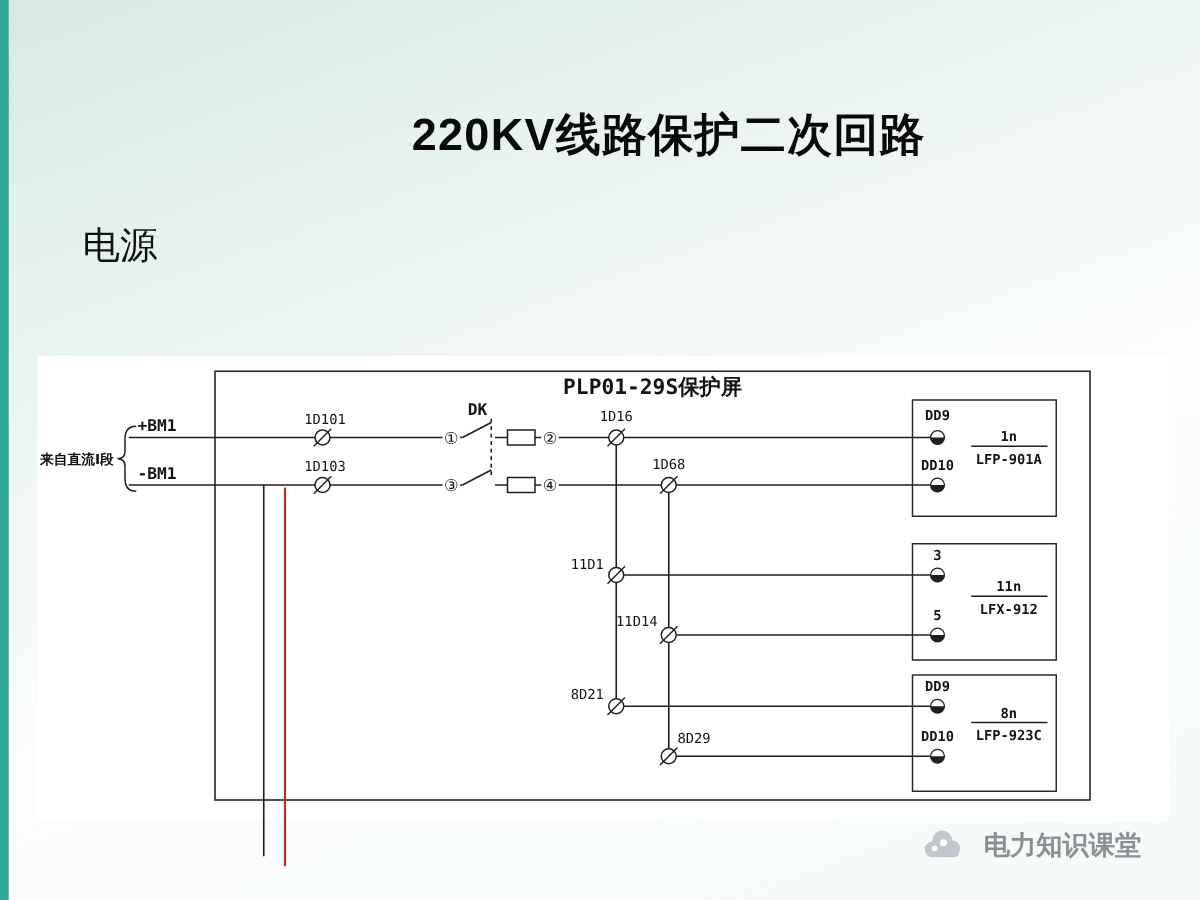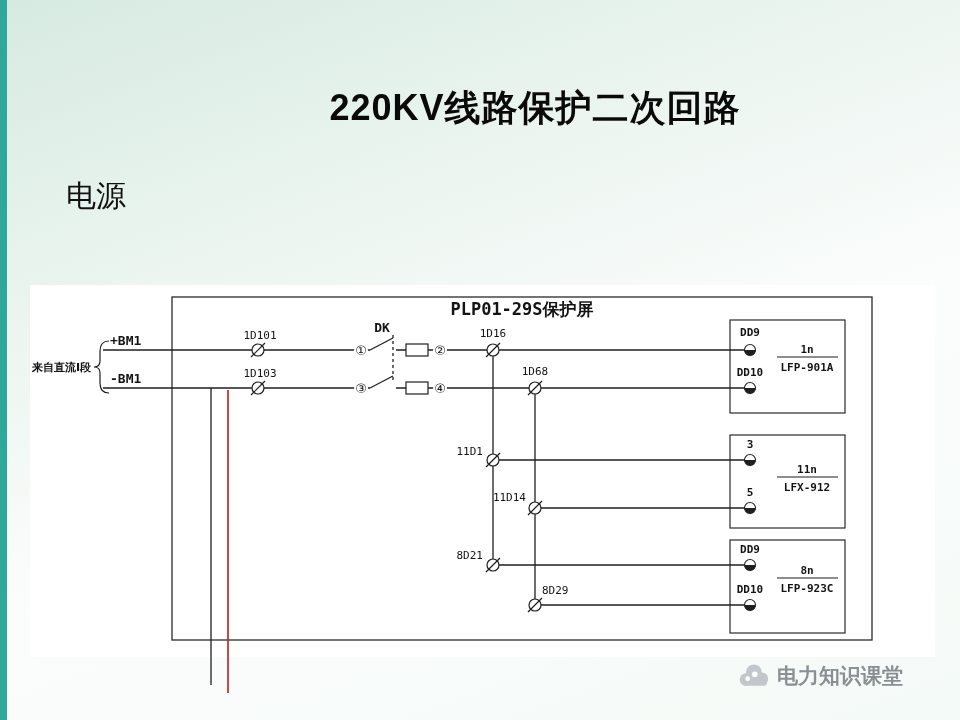--- a/index.html
+++ b/index.html
@@ -26,21 +26,21 @@
   }
   .diagram-panel{
     position:absolute;left:30px;top:285px;width:905px;height:372px;
     background:#ffffff;
   }
   .diagram-svg{
     position:absolute;left:30px;top:285px;width:905px;height:410px;
   }
   .footer-brand{
     position:absolute;left:735px;top:656px;height:40px;
-    display:flex;align-items:center;gap:6px;
+    display:flex;align-items:center;gap:16px;
   }
   .brand-text{
     font-size:21px;font-weight:bold;color:#8a8f94;
     white-space:nowrap;
   }
   text{fill:#141414;}
   .lbl{font-family:"DejaVu Sans Mono",monospace;font-size:11px;}
   .lbl-b{font-family:"DejaVu Sans Mono",monospace;font-size:13px;font-weight:bold;}
   .contact{font-family:"DejaVu Sans",sans-serif;font-size:13px;}
   .boxlbl{font-family:"DejaVu Sans Mono",monospace;font-size:11px;font-weight:bold;}

